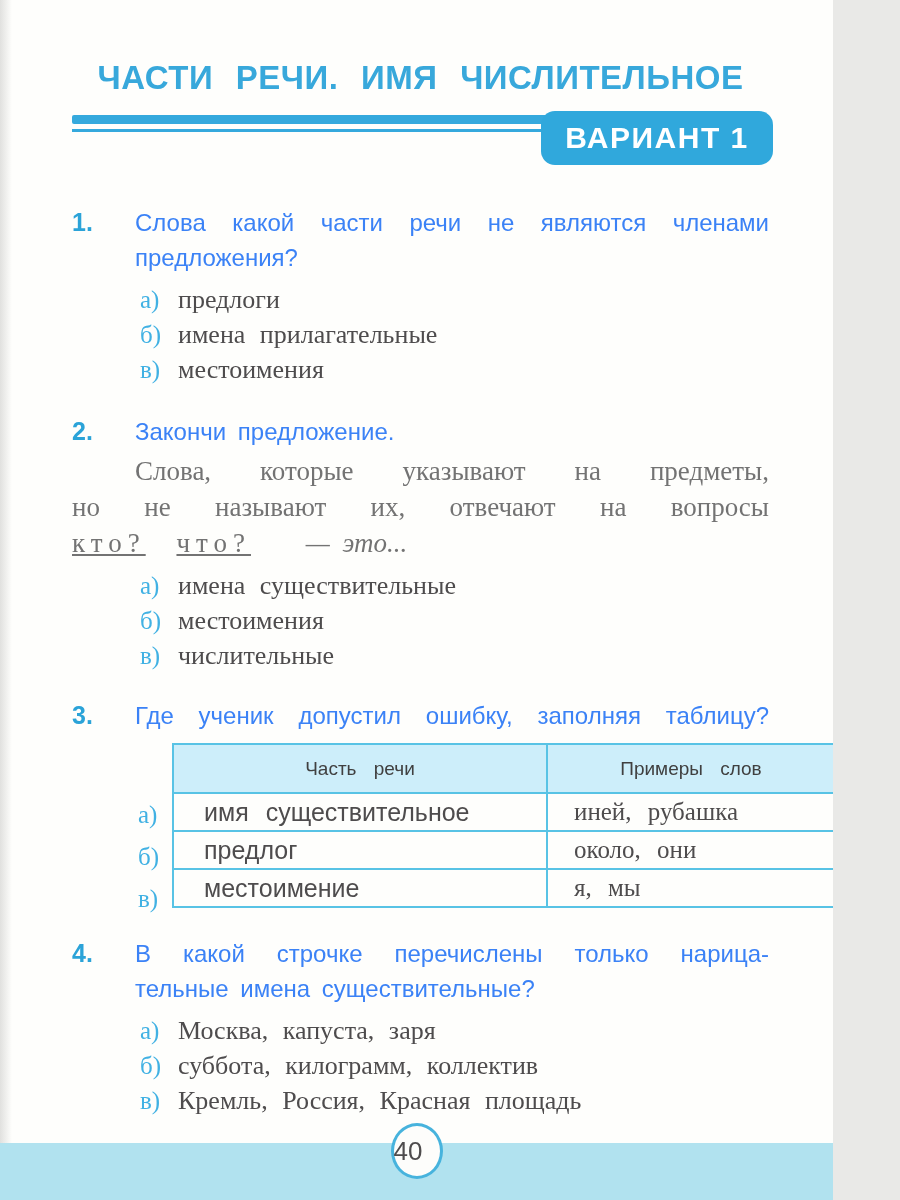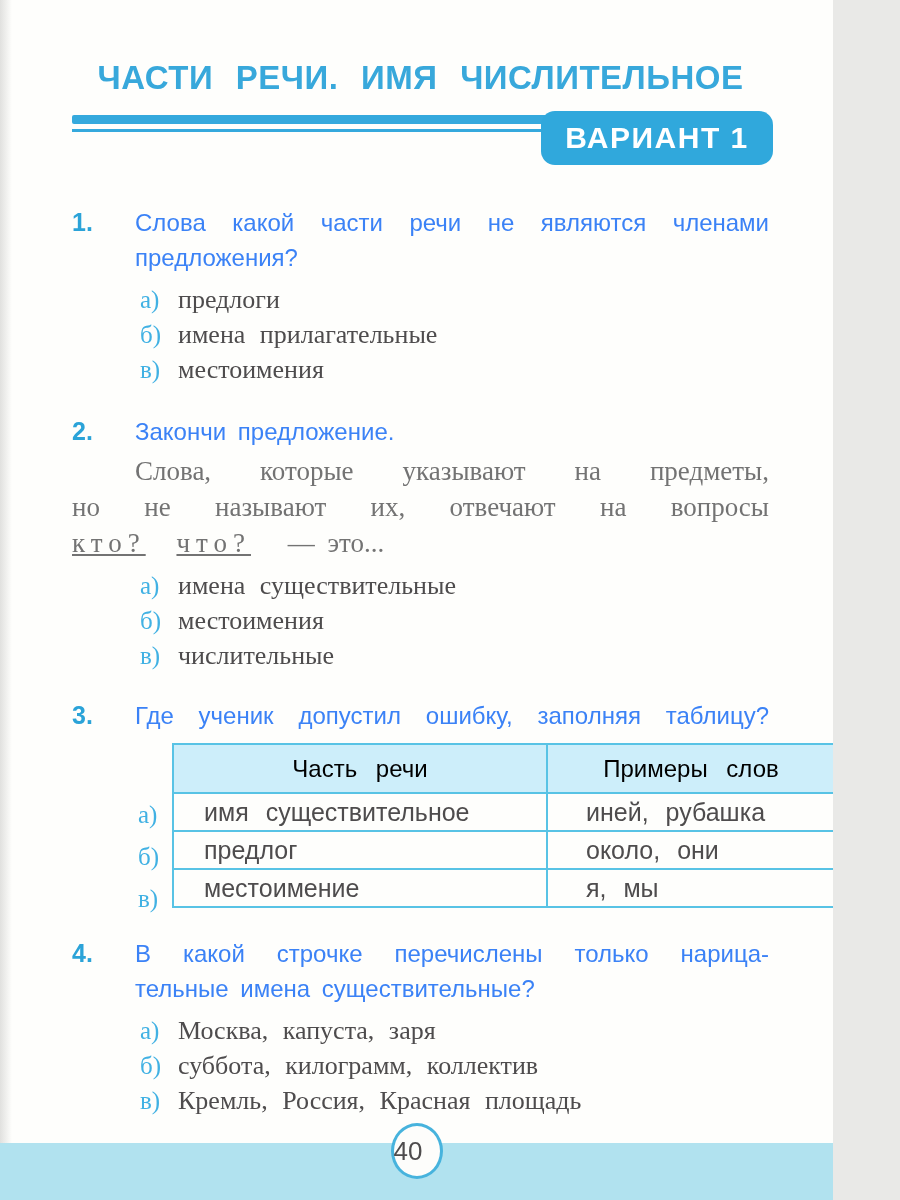--- a/index.html
+++ b/index.html
@@ -84,21 +84,21 @@
   .q2-paragraph { margin-top: 4px; }
   .serif-line {
     font-family: "Liberation Serif", serif;
     font-size: 27px;
     color: #737373;
     line-height: 36px;
     word-spacing: 6px;
   }
   .indent { padding-left: 63px; }
   .spaced { letter-spacing: 6px; margin-right: 18px; text-decoration: underline; }
-  .dash-rest { margin-left: 6px; }
+  .dash-rest { margin-left: 24px; font-style: italic; }
 
   
   .options { margin-top: 8px; margin-left: 5px; }
   .option { display: flex; line-height: 33px; margin-top: 2px; }
   .opt-letter {
     width: 38px;
     flex: 0 0 38px;
     color: #41b1e3;
     font-size: 25px;
     font-family: "Liberation Serif", serif;
@@ -117,35 +117,35 @@
     border-collapse: collapse;
     width: 662px;
     table-layout: fixed;
   }
   table.speech td, table.speech th { border: 2px solid #58c3e5; }
   col.c1 { width: 374px; }
   col.c2 { width: 288px; }
   th.hdr {
     height: 49px;
     background: #cdeefa;
-    font-size: 24px;
+    font-size: 19px;
     font-weight: normal;
-    color: #000000;
+    color: #404040;
     word-spacing: 12px;
     text-align: center;
   }
   td.cell {
     height: 38px;
     font-size: 25px;
     color: #4e4c4d;
     word-spacing: 10px;
     padding-left: 30px;
     background: #fefefc;
   }
-  td.cell.examples { padding-left: 38px; }
+  td.cell.examples { padding-left: 26px; font-family: Liberation Serif, serif; }
   .row-letters { position: absolute; left: -34px; top: 0; width: 34px; }
   .row-letter {
     position: absolute;
     left: 0;
     height: 42px;
     line-height: 42px;
     color: #41b1e3;
     font-size: 25px;
     font-family: "Liberation Serif", serif;
   }

